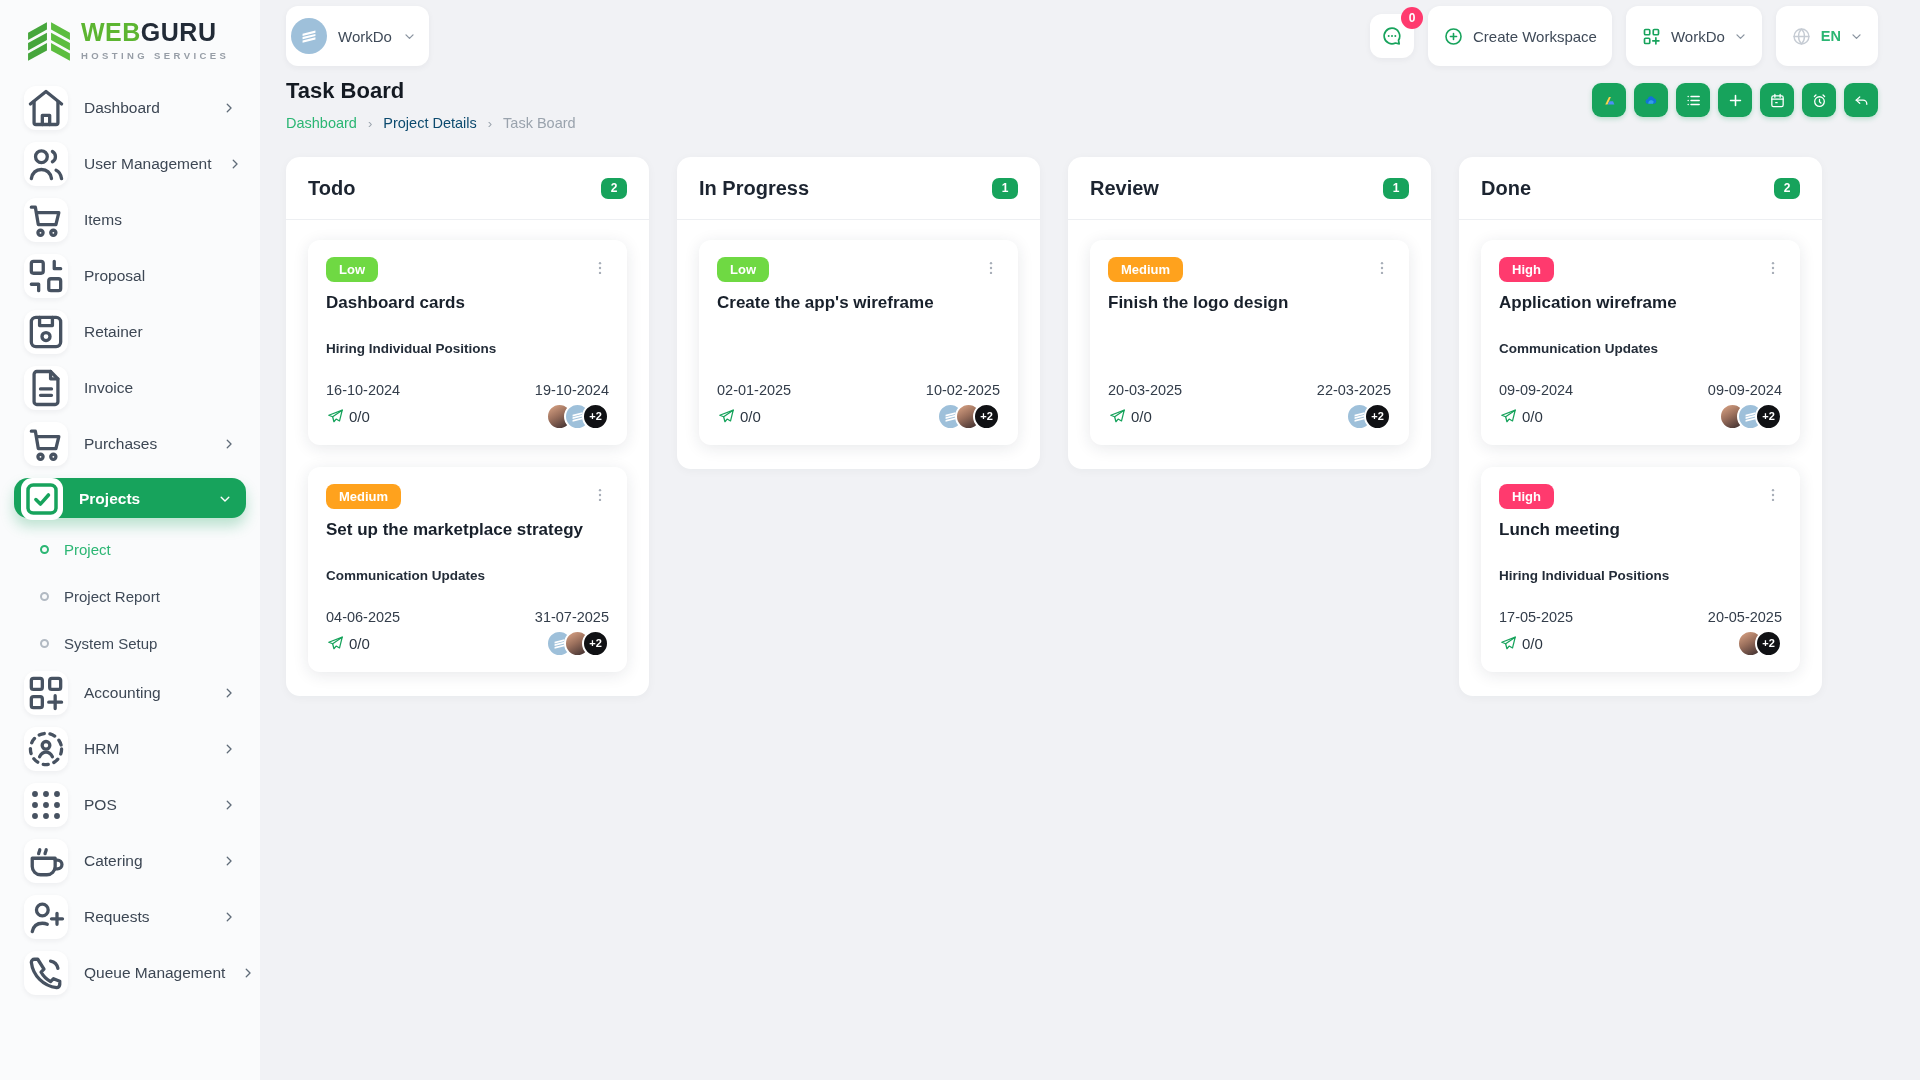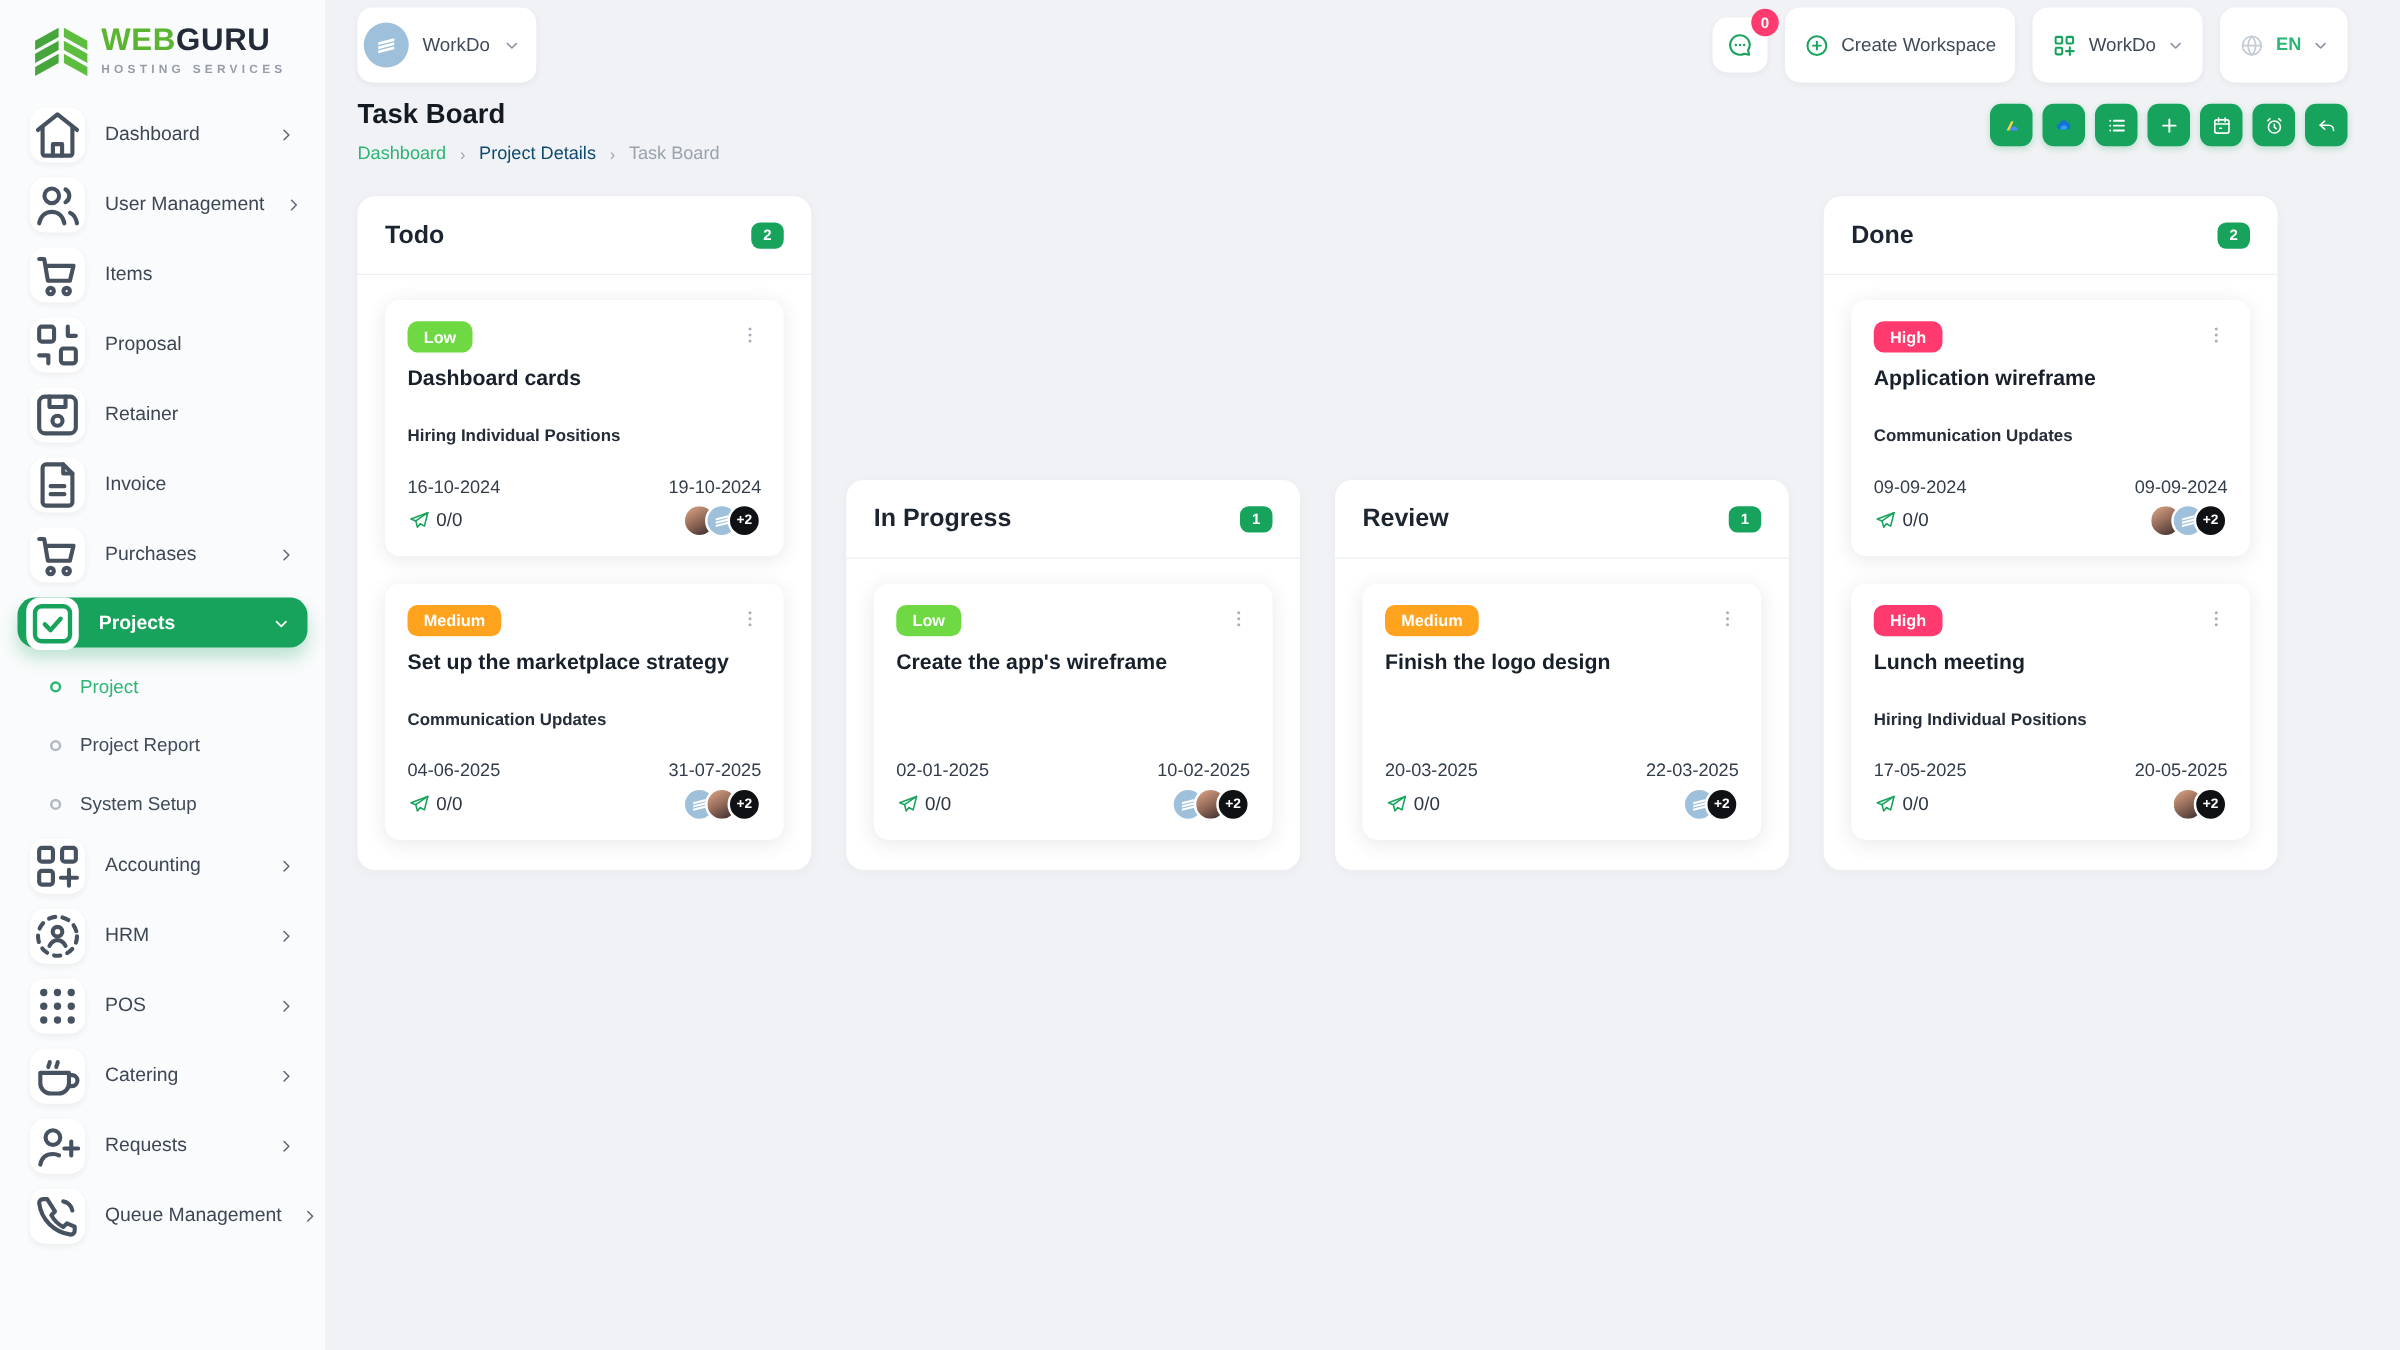--- a/index.html
+++ b/index.html
@@ -77,21 +77,21 @@
   .bc-sep { color:#9aa3ad; font-size:13px; }
   .bc-mid { color:#0c4a6e; cursor:pointer;text-align:right; }
   .bc-cur { color:#9aa3ad; }
 
   .toolbar { display:flex; gap:8px; margin-top:5px; }
   .tool-btn { width:34px; height:34px; border-radius:9px; background:#17a35c; color:#fff; cursor:pointer;
               box-shadow:0 2px 5px rgba(23,163,92,.25); }
   .tool-btn svg { width:17px; height:17px; }
 
   
-  .board { display:flex; gap:28px; margin-top:26px; margin-right:56px; align-items:flex-end; }
+  .board { display:flex; gap:28px; margin-top:26px; margin-right:56px; align-items:flex-start; }
   .column { flex:1; background:#fff; border-radius:14px; padding:0 22px;
             box-shadow:0 2px 10px rgba(30,41,59,.04); }
   .col-head { display:flex; justify-content:space-between; align-items:center; height:62px; }
   .col-title { font-size:20px; font-weight:700; color:#1c2430; }
   .col-count { min-width:26px; height:21px; padding:0 7px; border-radius:7px; background:#17a35c;
                color:#fff; font-size:12px; font-weight:700; }
   .col-divider { height:1px; background:#edeff2; margin:0 -22px; }
   .cards { padding:20px 0 2px; }
 
   .card { background:#fff; border-radius:12px; padding:17px 18px 14px;

